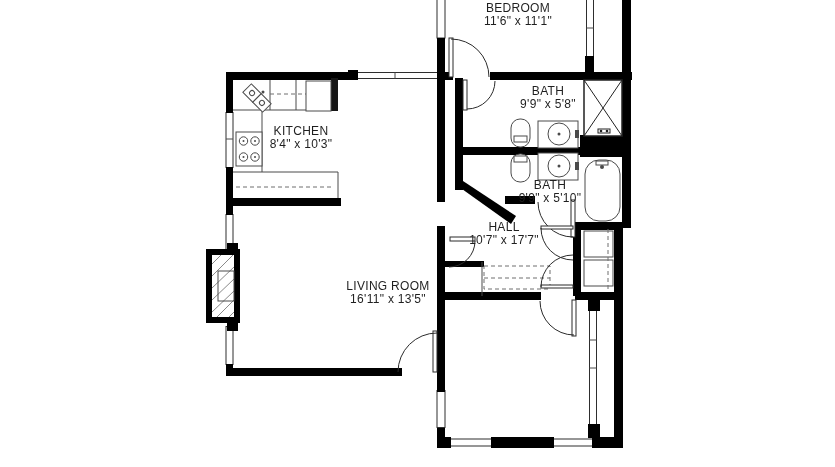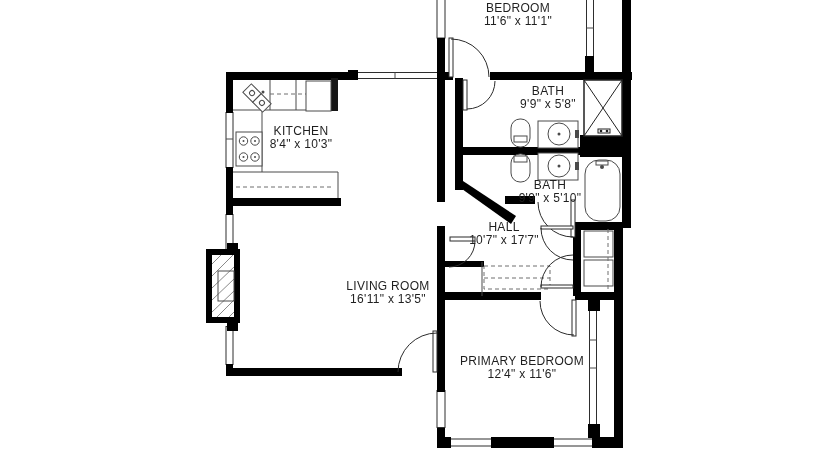--- a/index.html
+++ b/index.html
@@ -223,18 +223,14 @@
   <span class="dm">9'9" x 5'10"</span>
 </div>
 <div class="room-label" style="left:496px;top:221px;margin-left:8px;">
   <span class="nm">HALL</span>
   <span class="dm">10'7" x 17'7"</span>
 </div>
 <div class="room-label" style="left:340px;top:280px;margin-left:48px;">
   <span class="nm">LIVING ROOM</span>
   <span class="dm">16'11" x 13'5"</span>
 </div>
-<div class="room-label" style="left:522px;top:355px;">
-  <span class="nm">PRIMARY BEDROOM</span>
-  <span class="dm">12'4" x 11'6"</span>
-</div>
 
 </div>
 
 </body></html>

